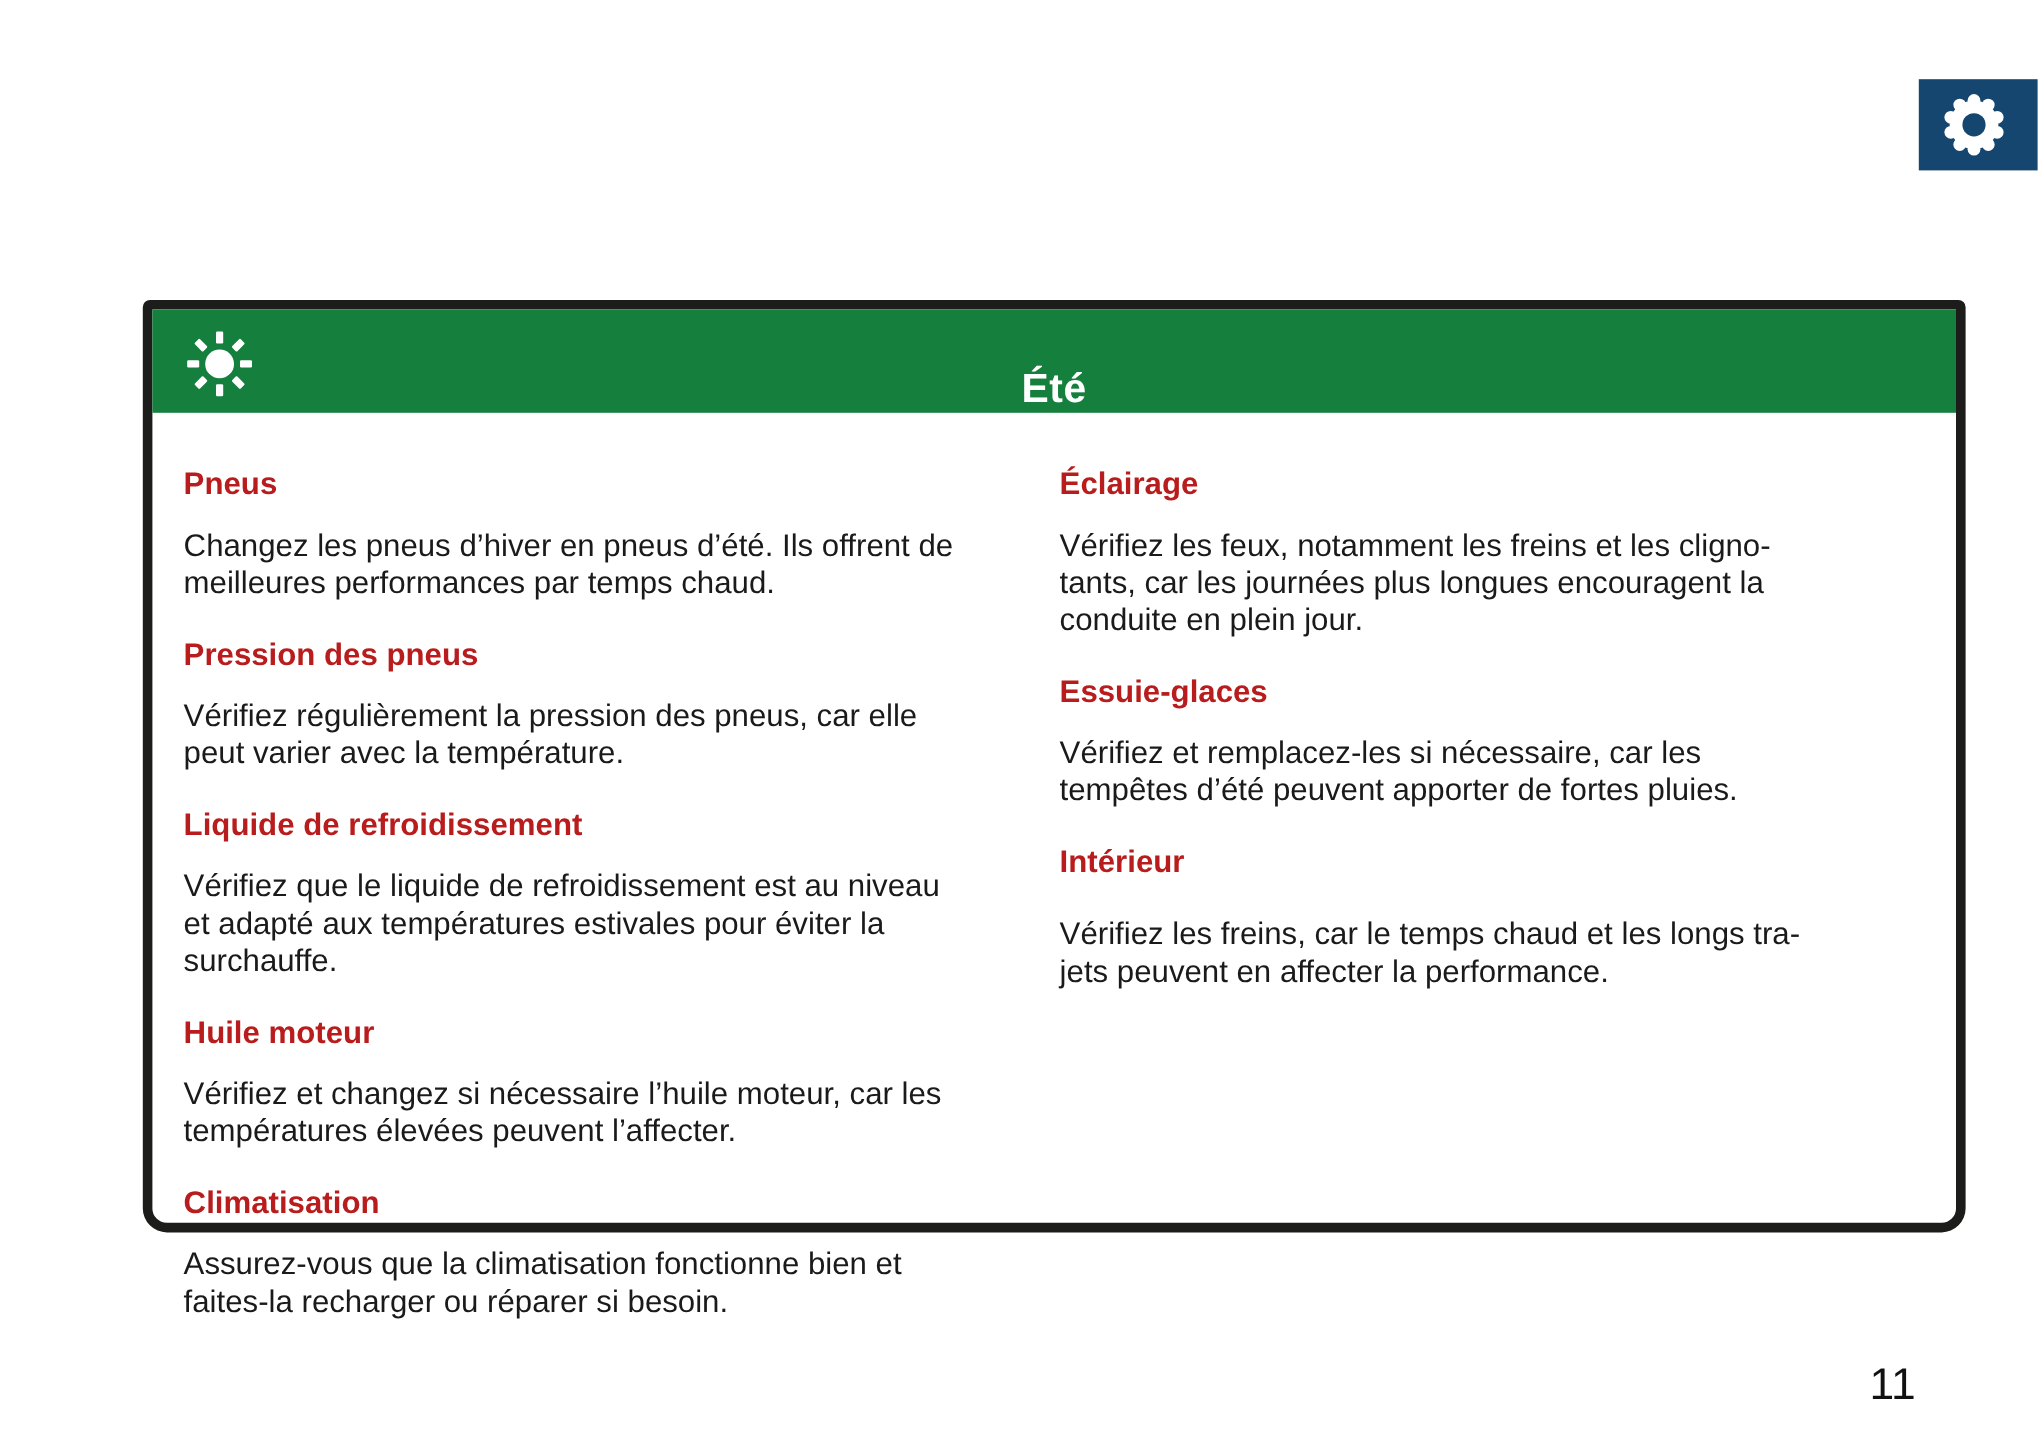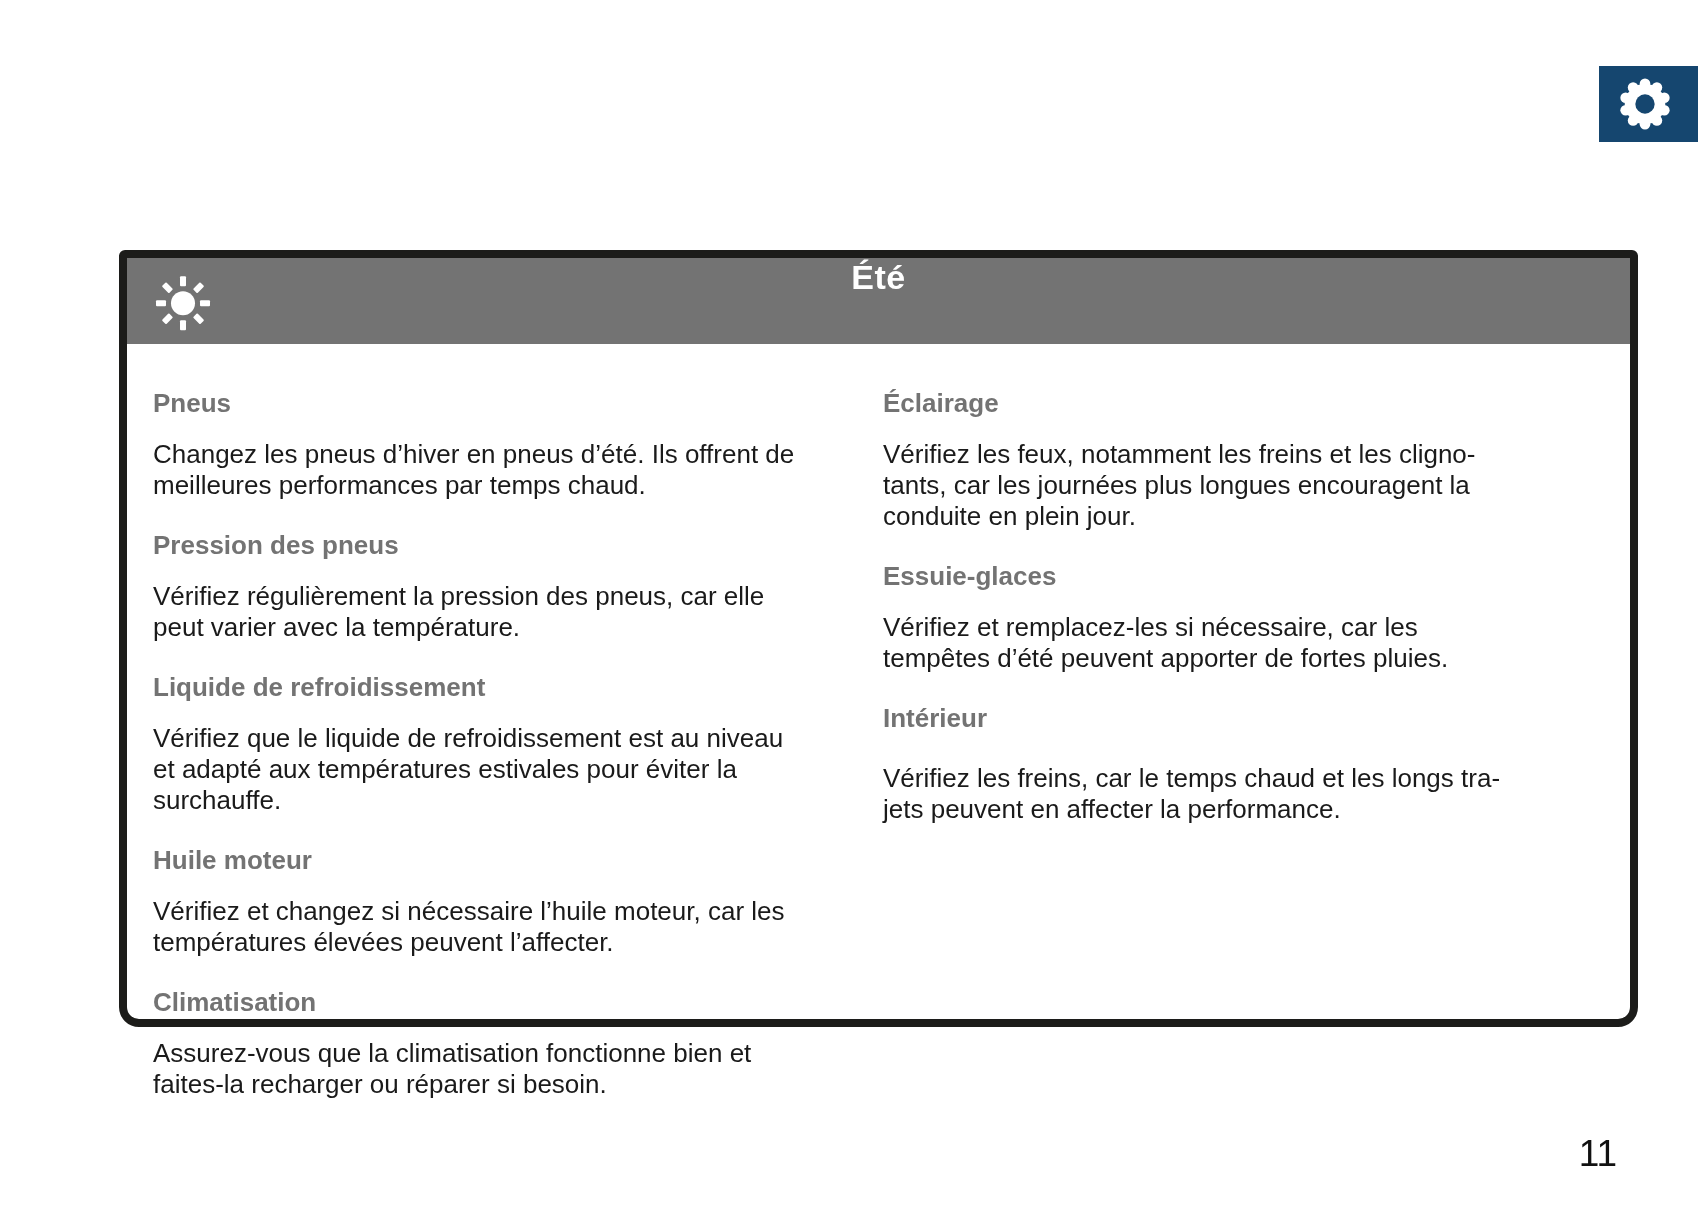--- a/index.html
+++ b/index.html
@@ -25,22 +25,22 @@
     position: absolute;
     left: 119px; top: 250px;
     width: 1519px; height: 777px;
     background: #ffffff;
     border: 8px solid #1c1c1a;
     border-radius: 6px 6px 20px 20px;
   }
   .panel-header {
     position: relative;
     height: 86px;
-    background: #737373;
-    display: flex; align-items: flex-start; justify-content: center;
+    background: #15803d;
+    display: flex; align-items: flex-end; justify-content: center;
   }
   .panel-title {
     color: #ffffff;
     font-size: 34px;
     font-weight: bold;
     letter-spacing: 0.5px;
   }
   .sun-wrap {
     position: absolute;
     left: 28px; top: 50%;
@@ -51,35 +51,35 @@
     display: grid;
     grid-template-columns: 690px 1fr;
     column-gap: 40px;
     padding: 44px 26px 0 26px;
   }
   .section { margin-bottom: 29px; }
   .section h3 {
     font-size: 26px;
     line-height: 31px;
     font-weight: bold;
-    color: #737373;
+    color: #b91c1c;
   }
   .section p {
     font-size: 26px;
     line-height: 31px;
     color: #1a1a1a;
     white-space: pre-line;
     margin-top: 20px;
   }
   .page-number {
     position: absolute;
     top: 1133px;
     left: 1558px;
     width: 80px;
-    text-align: center;
+    text-align: left;
     font-size: 37px;
     color: #111111;
   }
 </style>
 </head>
 <body>
 
 <div class="gear-badge">
   <span>
     <svg width="58" height="58" viewBox="0 0 60 60">

